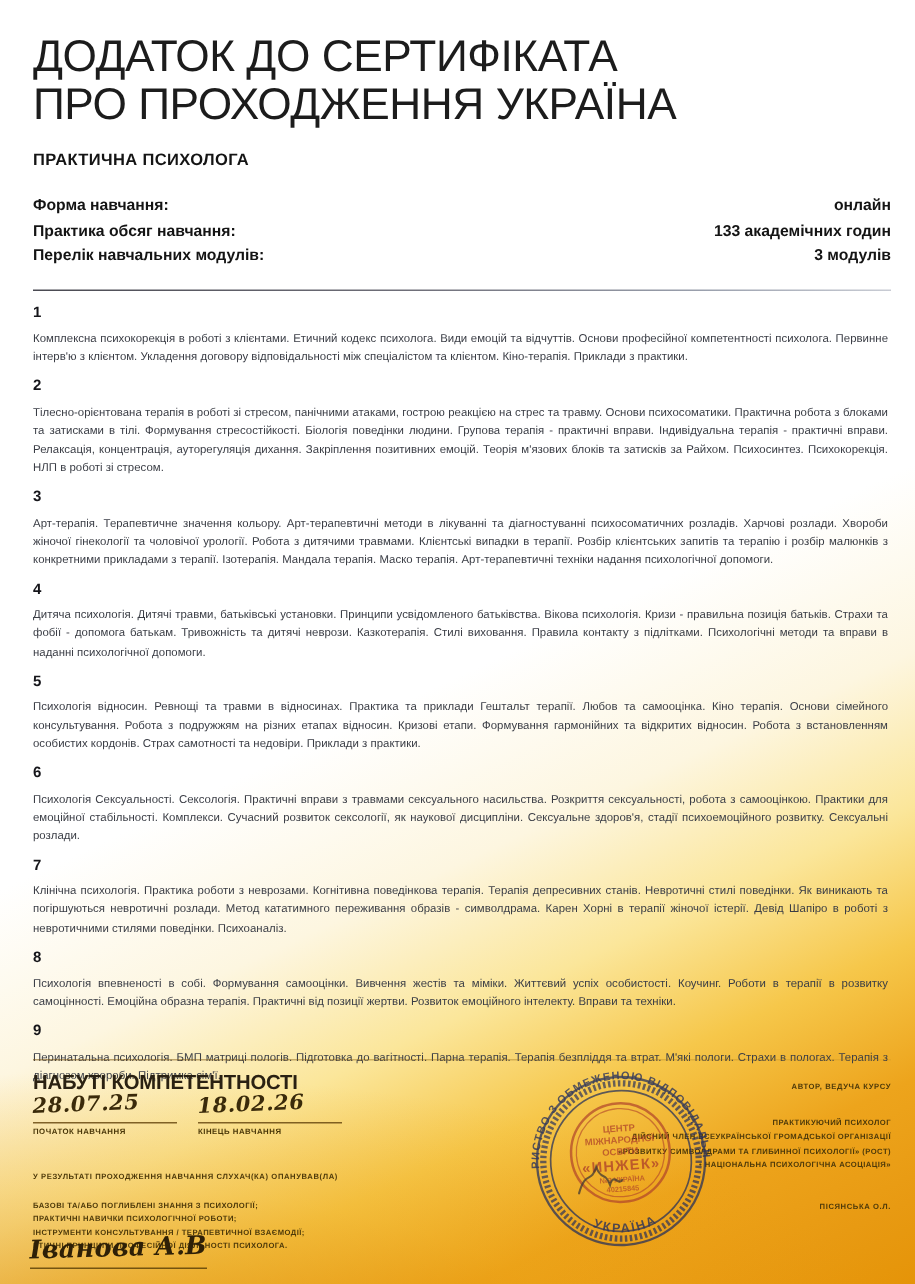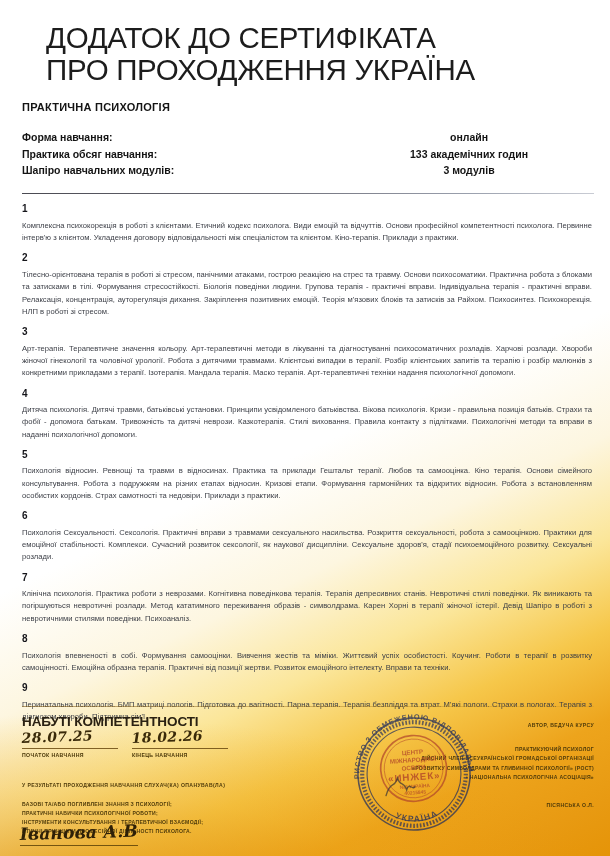--- a/index.html
+++ b/index.html
@@ -50,21 +50,21 @@
   
   .doc-title {
     font-size: 29.5px;
     line-height: 1.07;
     letter-spacing: -0.3px;
     color: #1c1c1c;
     font-weight: 400;
     margin: 0 0 16px 0;
     white-space: nowrap;
   }
-  .doc-title .line { display: block; margin-left: 24px; }
+  .doc-title .line { display: block; }
 
   .subject {
     font-size: 11px;
     font-weight: bold;
     letter-spacing: 0.25px;
     color: #141414;
     margin: 0 0 17px 0;
   }
 
   .meta-table {
@@ -74,21 +74,21 @@
   }
   .meta-table td {
     font-size: 10.5px;
     font-weight: bold;
     color: #141414;
     padding: 0 0 1.5px 0;
     line-height: 1.42;
     vertical-align: top;
   }
   .meta-label { text-align: left; white-space: nowrap; }
-  .meta-value { text-align: center; white-space: nowrap; }
+  .meta-value { text-align: right; white-space: nowrap; }
 
   .rule {
     height: 1px;
     background: linear-gradient(to right, #4a4a52 0%, #70707a 45%, #9aa0ad 78%, #c9ccd4 100%);
     margin: 6px 0 10px 0;
   }
 
   
   .modules { margin: 0; }
   .module { margin-bottom: 9px; }
@@ -261,34 +261,34 @@
 
 <div id="page">
 
   <div class="inner">
 
     <h1 class="doc-title">
       <span class="line">ДОДАТОК ДО СЕРТИФІКАТА</span>
       <span class="line">ПРО ПРОХОДЖЕННЯ УКРАЇНА</span>
     </h1>
 
-    <div class="subject">ПРАКТИЧНА ПСИХОЛОГІЯ</div>
+    <div class="subject">ПРАКТИЧНА ПСИХОЛОГА</div>
 
     <table class="meta-table">
       <tbody>
         <tr>
           <td class="meta-label">Форма навчання:</td>
           <td class="meta-value">онлайн</td>
         </tr>
         <tr>
           <td class="meta-label">Практика обсяг навчання:</td>
           <td class="meta-value">133 академічних  годин</td>
         </tr>
         <tr>
-          <td class="meta-label">Шапіро навчальних модулів:</td>
+          <td class="meta-label">Перелік навчальних модулів:</td>
           <td class="meta-value">3 модулів</td>
         </tr>
       </tbody>
     </table>
 
     <div class="rule"></div>
 
     <div class="modules">
 
       <div class="module">

